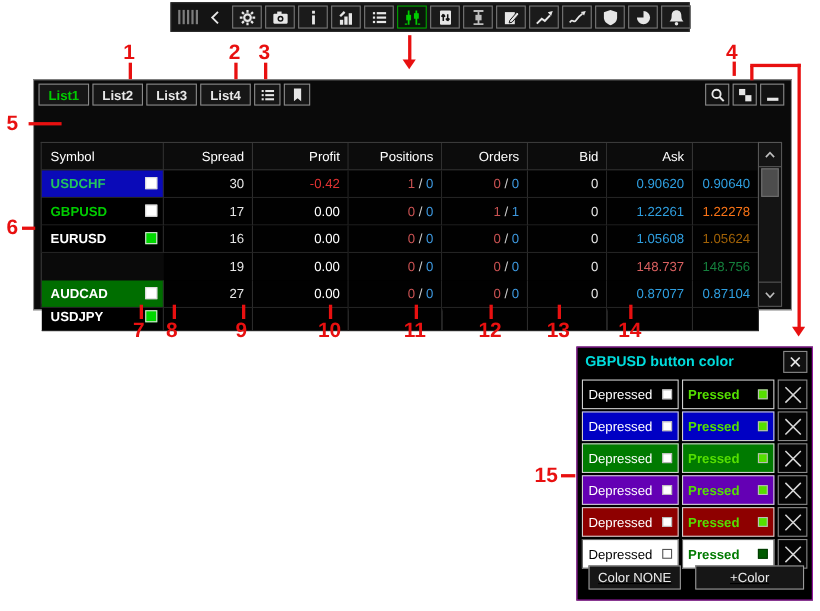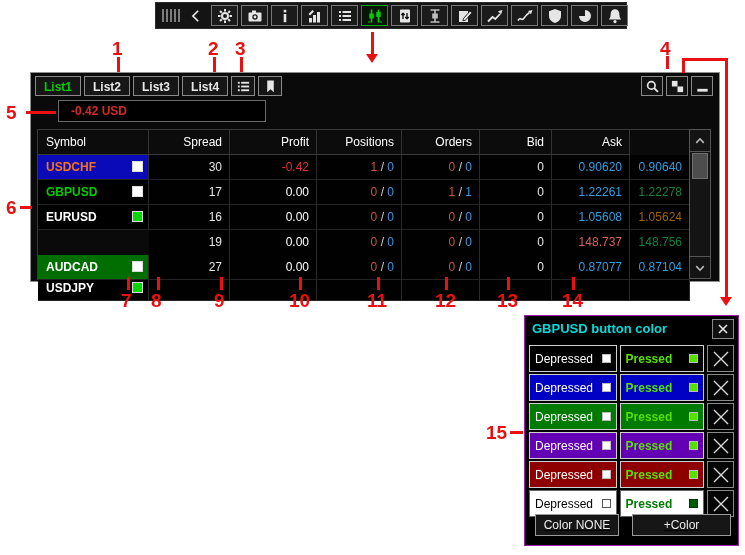--- a/index.html
+++ b/index.html
@@ -236,38 +236,35 @@
             <rect x="8" y="8" width="6" height="6" fill="#e6e6e6"></rect>
           </svg>
       </div>
       <div class="winbtn">
         <svg width="15" height="15" viewBox="0 0 16 16">
             <rect x="2.5" y="10.5" width="11" height="3" fill="#e6e6e6"></rect>
           </svg>
       </div>
     </div>
 
-    <div class="statusbox">
-      <span style="color: rgb(212, 42, 42);">-0.42 USD</span>
-    </div>
 
     <div class="table">
 
       <div class="trow">
         <div class="hcell first">Symbol</div>
         <div class="hcell">Spread</div>
         <div class="hcell">Profit</div>
         <div class="hcell">Positions</div>
         <div class="hcell">Orders</div>
         <div class="hcell">Bid</div>
         <div class="hcell">Ask</div>
       </div>
 
       <div class="trow">
-        <div class="dcell sym" style="background: rgb(10, 10, 184); color: #f97316;">
+        <div class="dcell sym" style="background: rgb(10, 10, 184); color: #22c55e;">
           <span>USDCHF</span>
           <span class="symsq" style="background: rgb(255, 255, 255);"></span>
         </div>
         <div class="dcell">30</div>
         <div class="dcell" style="color: rgb(224, 50, 50);">-0.42</div>
         <div class="dcell"><span style="color: rgb(200, 82, 82);">1</span><span class="sep"> / </span><span style="color: rgb(61, 151, 221);">0</span></div>
         <div class="dcell"><span style="color: rgb(200, 82, 82);">0</span><span class="sep"> / </span><span style="color: rgb(61, 151, 221);">0</span></div>
         <div class="dcell">0</div>
         <div class="dcell" style="color: rgb(47, 159, 224);">0.90620</div>
         <div class="dcell" style="color: rgb(47, 159, 224);">0.90640</div>
@@ -277,21 +274,21 @@
         <div class="dcell sym" style="background: rgb(0, 0, 0); color: rgb(0, 204, 0);">
           <span>GBPUSD</span>
           <span class="symsq" style="background: rgb(255, 255, 255);"></span>
         </div>
         <div class="dcell">17</div>
         <div class="dcell" style="color: rgb(255, 255, 255);">0.00</div>
         <div class="dcell"><span style="color: rgb(200, 82, 82);">0</span><span class="sep"> / </span><span style="color: rgb(61, 151, 221);">0</span></div>
         <div class="dcell"><span style="color: rgb(200, 82, 82);">1</span><span class="sep"> / </span><span style="color: rgb(61, 151, 221);">1</span></div>
         <div class="dcell">0</div>
         <div class="dcell" style="color: rgb(47, 159, 224);">1.22261</div>
-        <div class="dcell" style="color: #15803d;">1.22278</div>
+        <div class="dcell" style="color: #f97316;">1.22278</div>
       </div>
 
       <div class="trow">
         <div class="dcell sym" style="background: rgb(0, 0, 0); color: rgb(255, 255, 255);">
           <span>EURUSD</span>
           <span class="symsq" style="background: rgb(0, 216, 0);"></span>
         </div>
         <div class="dcell">16</div>
         <div class="dcell" style="color: rgb(255, 255, 255);">0.00</div>
         <div class="dcell"><span style="color: rgb(200, 82, 82);">0</span><span class="sep"> / </span><span style="color: rgb(61, 151, 221);">0</span></div>

